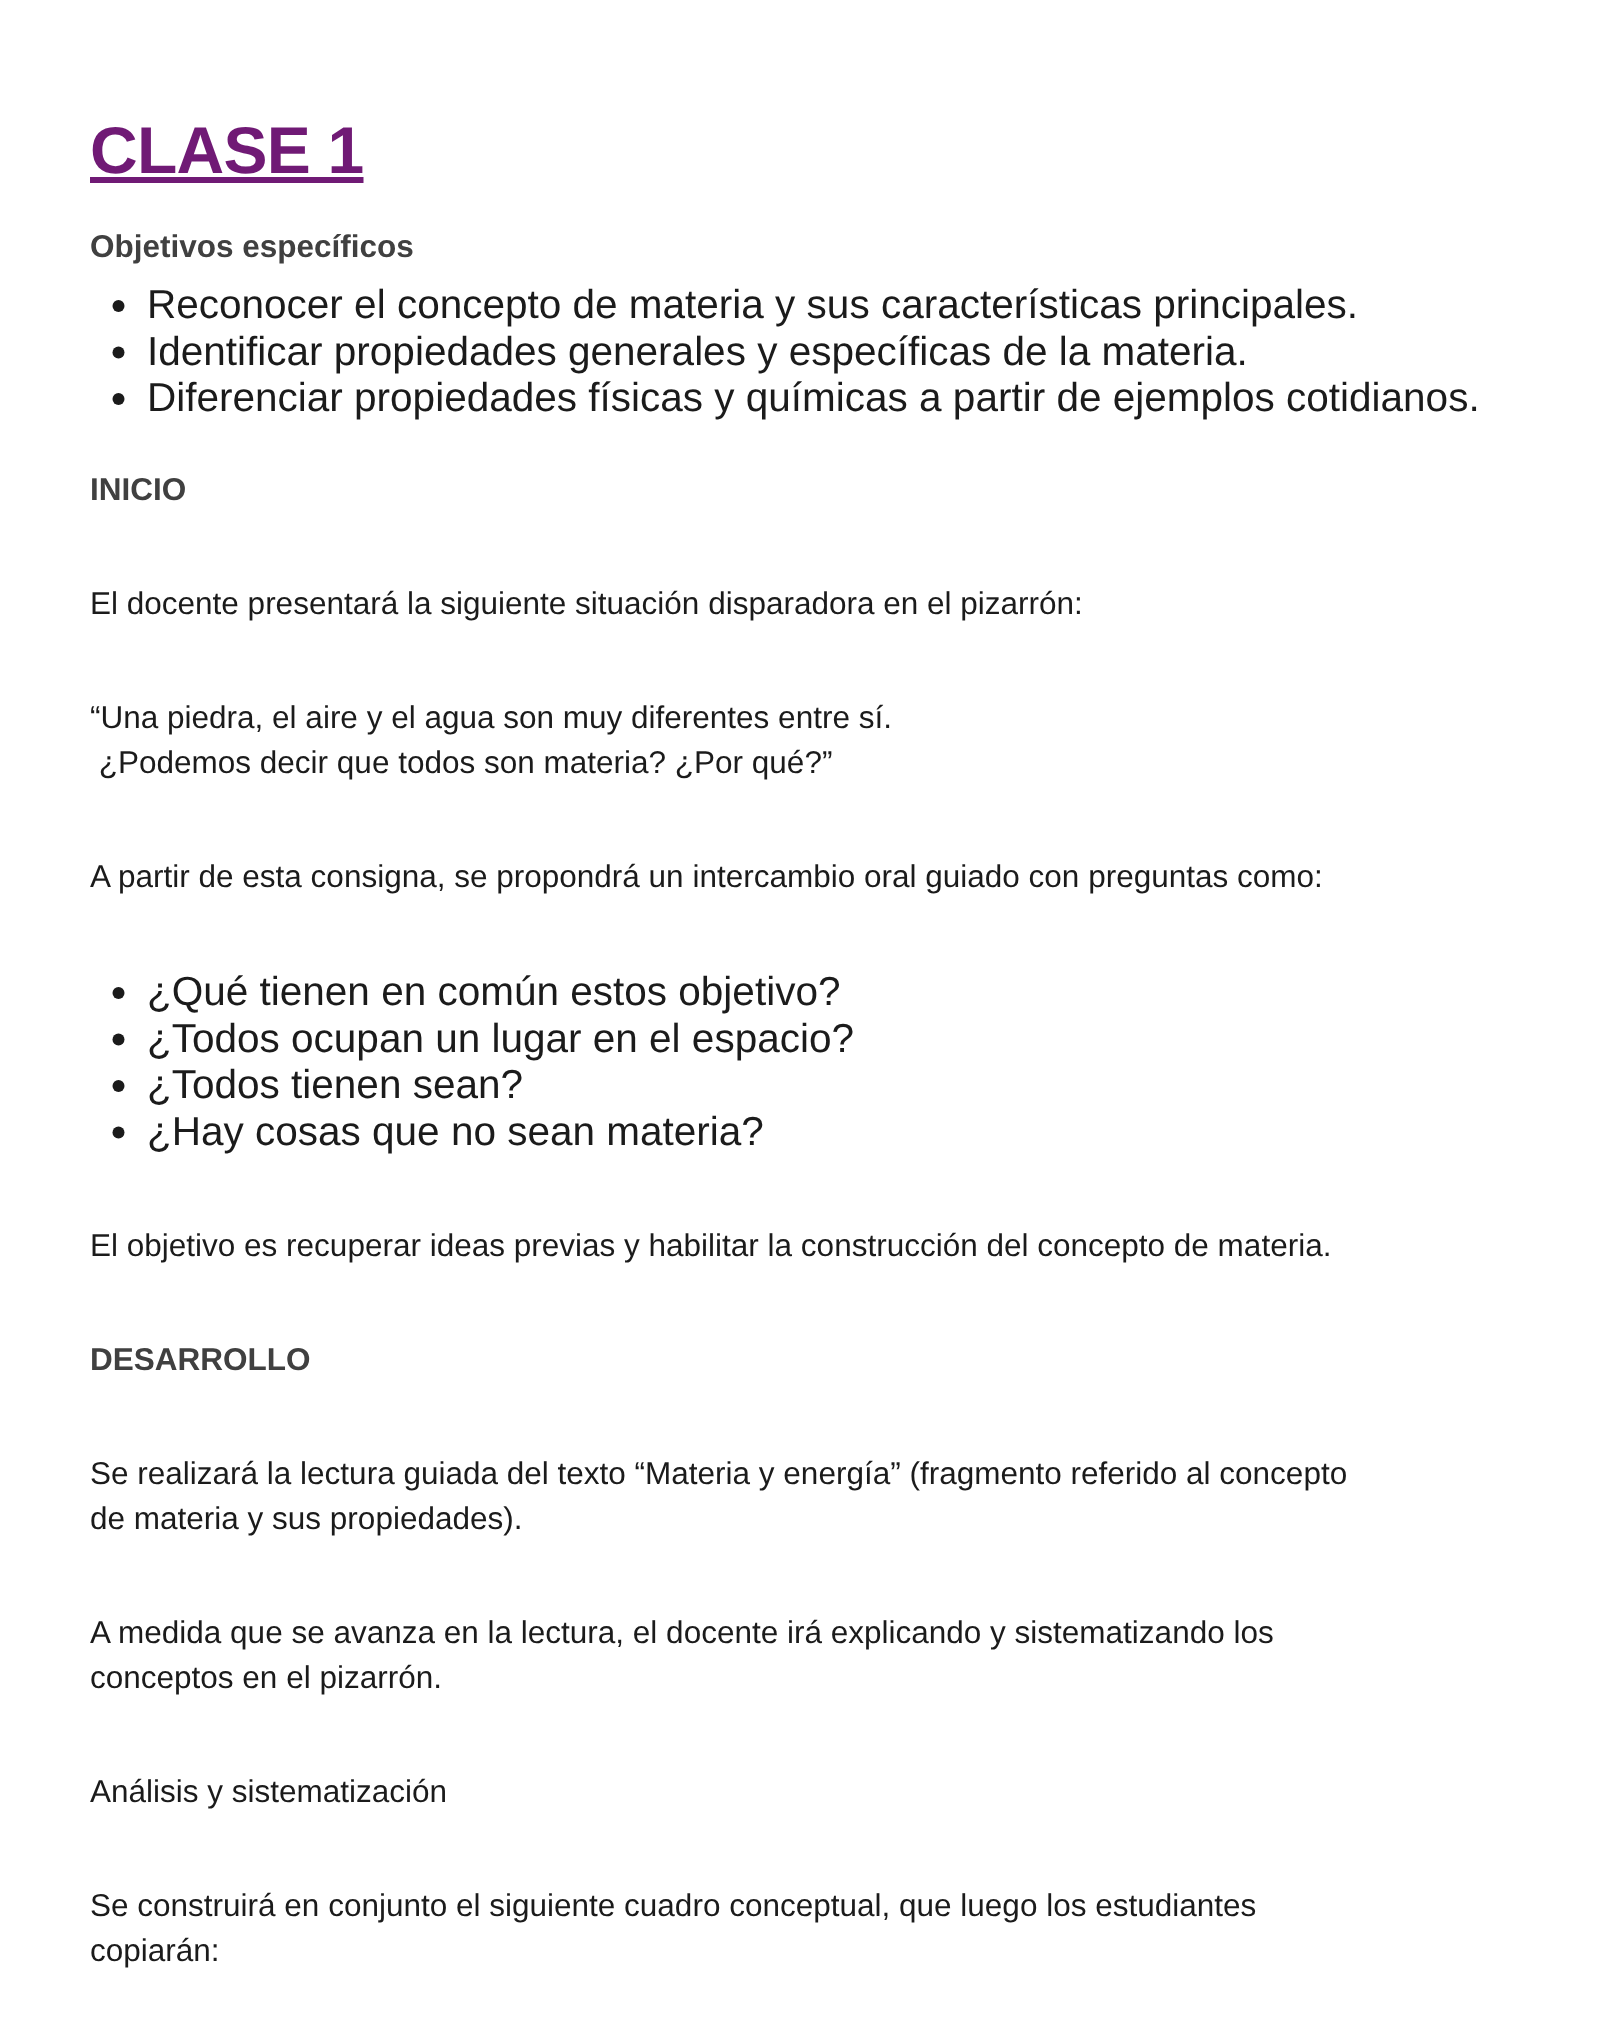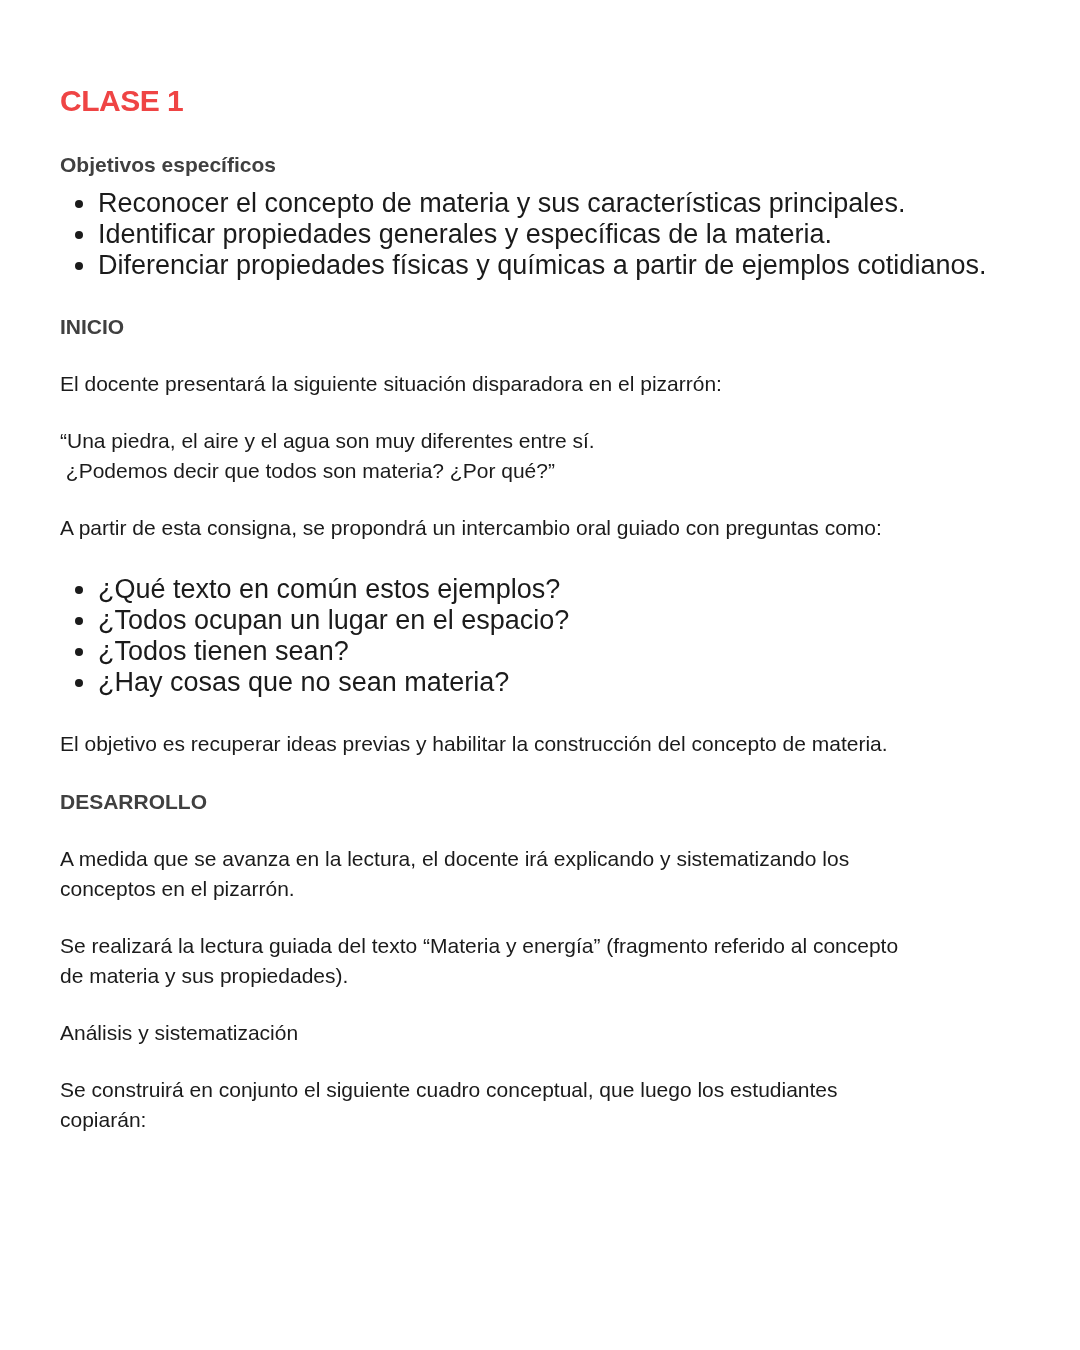--- a/index.html
+++ b/index.html
@@ -8,37 +8,38 @@
     height: 1350px;
     background: #ffffff;
     color: #1b1b1b;
     font-family: "Liberation Sans", sans-serif;
     overflow: hidden;
   }
   .page { padding: 82px 30px 0 60px; }
 
   h1 {
     margin: 0 0 30px 0;
-    font-size: 30px;
+    font-size: 44px;
     line-height: 38px;
     font-weight: 700;
     letter-spacing: -0.5px;
-    color: #ef4444;
+    color: #701a75;
+    text-decoration: underline;
   }
   h2 {
     margin: 0;
     font-size: 21px;
     line-height: 30px;
     font-weight: 700;
     color: #404040;
   }
   h2.section { margin-top: 28px; }
 
   p {
-    margin: 27px 0;
+    margin: 46px 0;
     font-size: 21px;
     line-height: 30px;
     white-space: pre; 
   }
 
   ul {
     margin: 31px 0;
     padding-left: 38px;
     list-style: disc;
   }
@@ -61,29 +62,29 @@
     <li>Identificar propiedades generales y específicas de la materia.</li>
     <li>Diferenciar propiedades físicas y químicas a partir de ejemplos cotidianos.</li>
   </ul>
 
   <h2 class="section">INICIO</h2>
   <p>El docente presentará la siguiente situación disparadora en el pizarrón:</p>
   <p>“Una piedra, el aire y el agua son muy diferentes entre sí.
  ¿Podemos decir que todos son materia? ¿Por qué?”</p>
   <p>A partir de esta consigna, se propondrá un intercambio oral guiado con preguntas como:</p>
   <ul>
-    <li>¿Qué texto en común estos ejemplos?</li>
+    <li>¿Qué tienen en común estos objetivo?</li>
     <li>¿Todos ocupan un lugar en el espacio?</li>
     <li>¿Todos tienen sean?</li>
     <li>¿Hay cosas que no sean materia?</li>
   </ul>
   <p>El objetivo es recuperar ideas previas y habilitar la construcción del concepto de materia.</p>
 
   <h2 class="section">DESARROLLO</h2>
+  <p>Se realizará la lectura guiada del texto “Materia y energía” (fragmento referido al concepto
+de materia y sus propiedades).</p>
   <p>A medida que se avanza en la lectura, el docente irá explicando y sistematizando los
 conceptos en el pizarrón.</p>
-  <p>Se realizará la lectura guiada del texto “Materia y energía” (fragmento referido al concepto
-de materia y sus propiedades).</p>
   <p>Análisis y sistematización</p>
   <p>Se construirá en conjunto el siguiente cuadro conceptual, que luego los estudiantes
 copiarán:</p>
 
 </div>
 
 </body></html>

